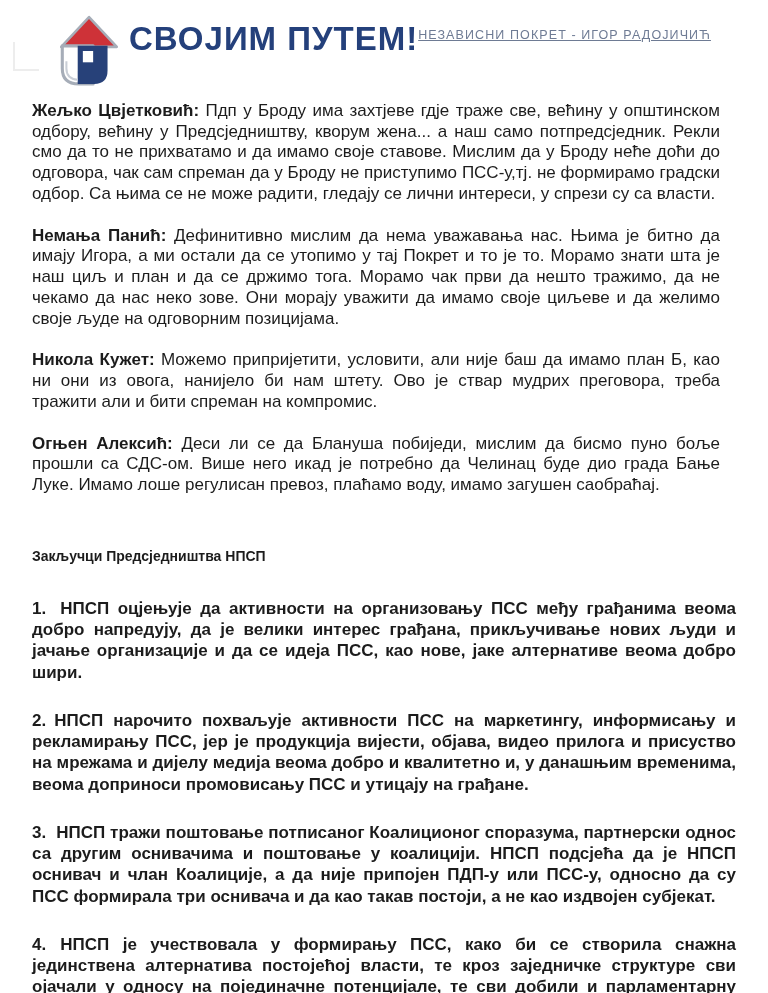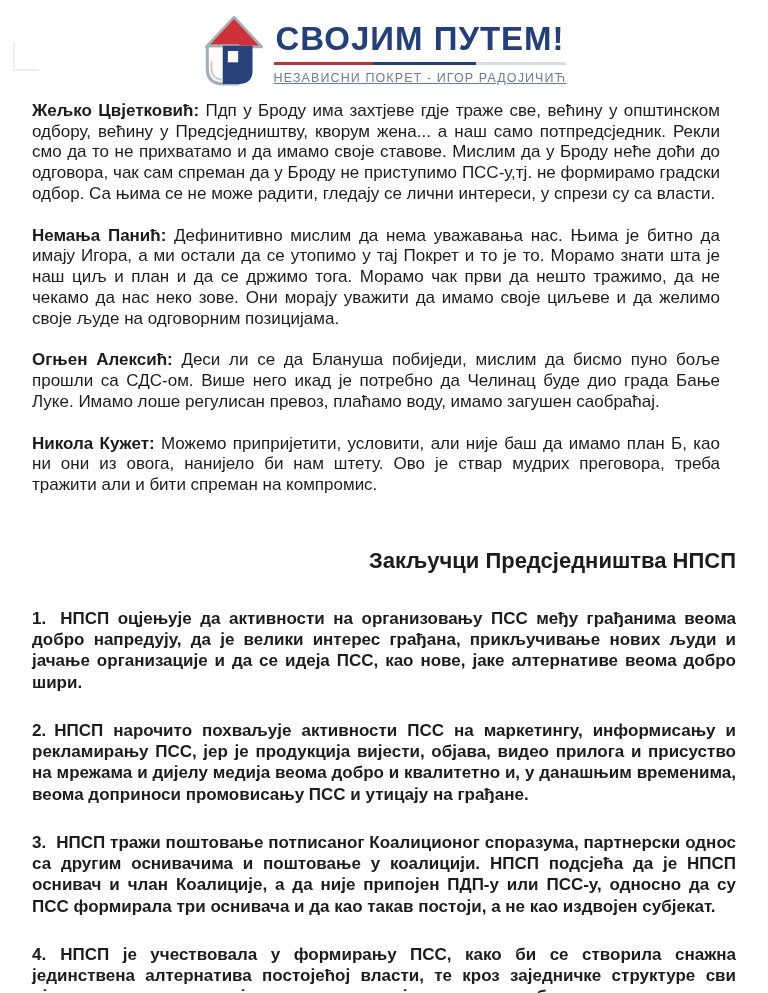--- a/index.html
+++ b/index.html
@@ -28,21 +28,21 @@
   }
   
   .logo {
     display: flex;
     align-items: flex-start;
     justify-content: center;
     gap: 10px;
     padding-top: 15px;
   }
   .logo-icon { width: 62px; height: 72px; flex: 0 0 auto; margin-top: 0px; }
-  .logo-textblock { display: flex; flex-direction: column; margin-top: 7px; align-items: center; }
+  .logo-textblock { display: flex; margin-top: 7px; }
   .logo-title {
     font-size: 33px;
     font-weight: 700;
     letter-spacing: 1px;
     line-height: 1.05;
     white-space: nowrap;
   }
   .logo-rule {
     display: flex;
     height: 3px;
@@ -64,22 +64,22 @@
     padding: 14px 32px 0 32px;
   }
   .statement {
     font-size: 17px;
     line-height: 1.22;
     text-align: justify;
     margin: 0 16px 21px 0;
   }
   .statement .speaker { font-weight: 700; }
   .conclusions-heading {
-    text-align: right;
-    font-size: 22px;
+    text-align: left;
+    font-size: 14px;
     font-weight: 700;
     margin: 52px 0 34px 0;
   }
   .item {
     font-size: 17px;
     font-weight: 700;
     line-height: 1.25;
     text-align: justify;
     margin: 16px 0 27px 0;
   }
@@ -115,23 +115,23 @@
       <div class="logo-subtitle" style="color:#6e7b94;text-decoration:underline;">НЕЗАВИСНИ ПОКРЕТ - ИГОР РАДОЈИЧИЋ</div>
     </div>
   </div>
 
   <div class="content">
 
     <p class="statement"><span class="speaker">Жељко Цвјетковић:</span> <span>Пдп у Броду има захтјеве гдје траже све, већину у општинском одбору, већину у Предсједништву, кворум жена... а наш само потпредсједник. Рекли смо да то не прихватамо и да имамо своје ставове. Мислим да у Броду неће доћи до одговора, чак сам спреман да у Броду не приступимо ПСС-у,тј. не формирамо градски одбор. Са њима се не може радити, гледају се лични интереси, у спрези су са власти.</span></p>
 
     <p class="statement"><span class="speaker">Немања Панић:</span> <span>Дефинитивно мислим да нема уважавања нас. Њима је битно да имају Игора, а ми остали да се утопимо у тај Покрет и то је то. Морамо знати шта је наш циљ и план и да се држимо тога. Морамо чак први да нешто тражимо, да не чекамо да нас неко зове. Они морају уважити да имамо своје циљеве и да желимо своје људе на одговорним позицијама.</span></p>
 
+    <p class="statement"><span class="speaker">Никола Кужет:</span> <span>Можемо припријетити, условити, али није баш да имамо план Б, као ни они из овога, нанијело би нам штету. Ово је ствар мудрих преговора, треба тражити али и бити спреман на компромис.</span></p>
+
     <p class="statement"><span class="speaker">Огњен Алексић:</span> <span>Деси ли се да Блануша побиједи, мислим да бисмо пуно боље прошли са СДС-ом. Више него икад је потребно да Челинац буде дио града Бање Луке. Имамо лоше регулисан превоз, плаћамо воду, имамо загушен саобраћај.</span></p>
-
-    <p class="statement"><span class="speaker">Никола Кужет:</span> <span>Можемо припријетити, условити, али није баш да имамо план Б, као ни они из овога, нанијело би нам штету. Ово је ствар мудрих преговора, треба тражити али и бити спреман на компромис.</span></p>
 
     <h2 class="conclusions-heading">Закључци Предсједништва НПСП</h2>
 
     <p class="item"><span class="num">1.</span><span>НПСП оцјењује да активности на организовању ПСС међу грађанима веома добро напредују, да је велики интерес грађана, прикључивање нових људи и јачање организације и да се идеја ПСС, као нове, јаке алтернативе веома добро шири.</span></p>
 
     <p class="item"><span class="num" style="margin-right:8px;">2.</span><span>НПСП нарочито похваљује активности ПСС на маркетингу, информисању и рекламирању ПСС, јер је продукција вијести, објава, видео прилога и присуство на мрежама и дијелу медија веома добро и квалитетно и, у данашњим временима, веома доприноси промовисању ПСС и утицају на грађане.</span></p>
 
     <p class="item"><span class="num" style="margin-right:10px;">3.</span><span>НПСП тражи поштовање потписаног Коалиционог споразума, партнерски однос са другим оснивачима и поштовање у коалицији. НПСП подсјећа да је НПСП оснивач и члан Коалиције, а да није припојен ПДП-у или ПСС-у, односно да су ПСС формирала три оснивача и да као такав постоји, а не као издвојен субјекат.</span></p>
 
     <p class="item"><span class="num">4.</span><span>НПСП је учествовала у формирању ПСС, како би се створила снажна јединствена алтернатива постојећој власти, те кроз заједничке структуре сви ојачали у односу на појединачне потенцијале, те сви добили и парламентарну заступљеност знатно већу од појединачних шанси.</span></p>

